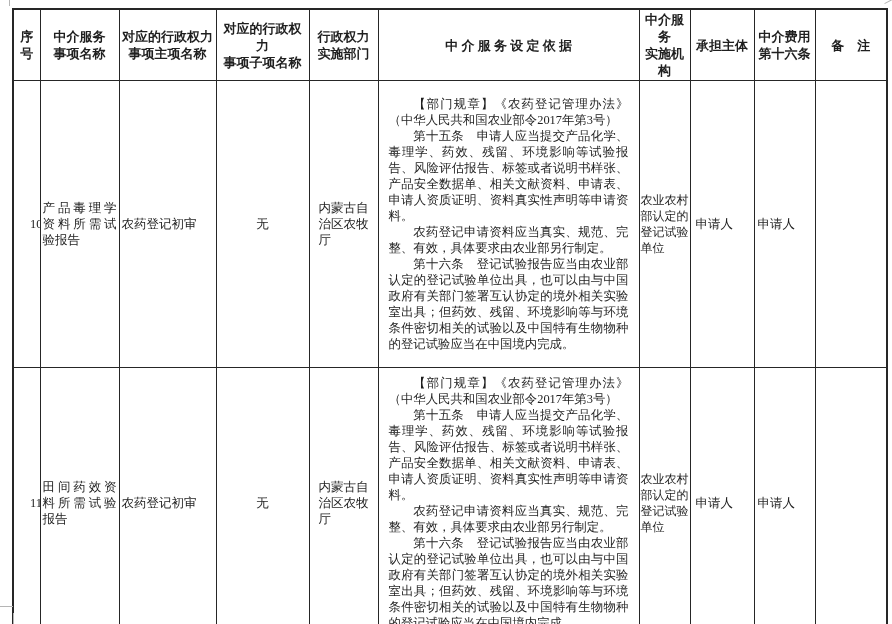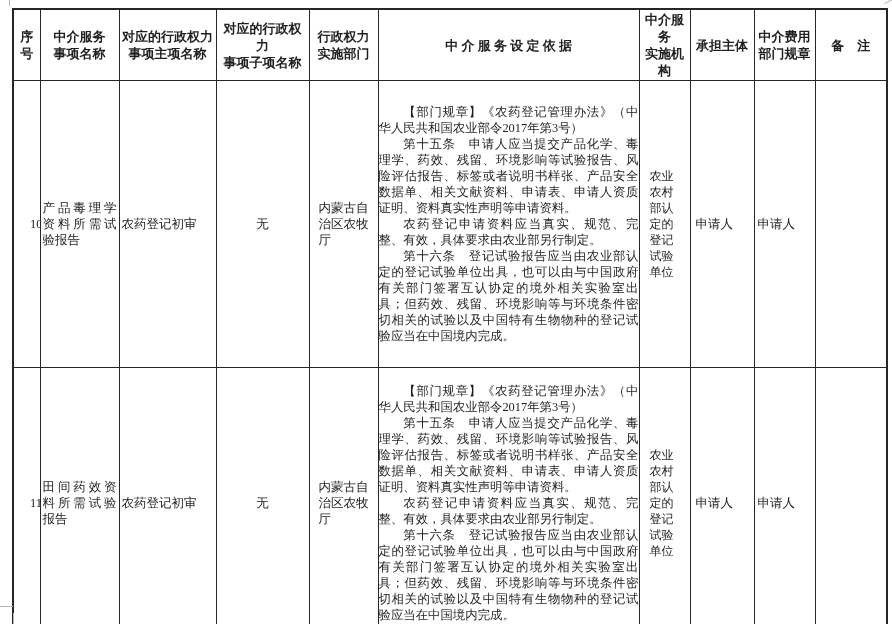--- a/index.html
+++ b/index.html
@@ -41,23 +41,23 @@
   .doc-table td {
     font-size: 12.5px;
     line-height: 16px;
     padding: 0 2px;
   }
   td.c-seq    { text-align: center; padding: 16px; }
   td.c-name   { text-align: justify; padding: 12px 2px; }
   td.c-main   { text-align: left; padding: 0 2px; }
   td.c-sub    { text-align: center; }
   td.c-dept   { text-align: left; padding: 0 9px; }
-  td.c-basis  { text-align: justify; padding: 0 0; line-height: 16px; font-size: 12.4px; }
+  td.c-basis  { text-align: justify; padding: 0 10px; line-height: 16px; font-size: 12.4px; }
   td.c-basis p { margin: 0; text-indent: 2em; }
-  td.c-agency { text-align: left; padding: 0 10px; font-size: 12px; }
+  td.c-agency { text-align: left; padding: 0 1px; font-size: 12px; }
   td.c-entrust { text-align: left; padding: 0 5px; }
   td.c-fee    { text-align: left; padding: 0 3px; }
   td.c-remark { text-align: center; }
   .artifact { position: absolute; background: #b5b5b5; }
   .artifact-tick-top-left      { left: 9px;   top: 0;     width: 1px;  height: 6px; }
   .artifact-line-bottom-left-h { left: 0;     top: 606px; width: 13px; height: 1px; }
   .artifact-line-bottom-left-v { left: 13px;  top: 613px; width: 1px;  height: 11px; }
   .artifact-tick-top-right     { left: 884px; top: 1px;   width: 9px;  height: 1px; transform: rotate(-28deg); }
 </style>
 </head>
@@ -87,21 +87,21 @@
 事项主项名称</th>
         <th>对应的行政权力
 事项子项名称</th>
         <th>行政权力
 实施部门</th>
         <th>中 介 服 务 设 定 依 据</th>
         <th>中介服务
 实施机构</th>
         <th>承担主体</th>
         <th>中介费用
-部门规章</th>
+第十六条</th>
         <th>备　注</th>
       </tr>
     </thead>
     <tbody>
       <tr class="r-first">
         <td class="c-seq">10</td>
         <td class="c-name">产品毒理学资料所需试验报告</td>
         <td class="c-main">农药登记初审</td>
         <td class="c-sub">无</td>
         <td class="c-dept">内蒙古自治区农牧厅</td>

